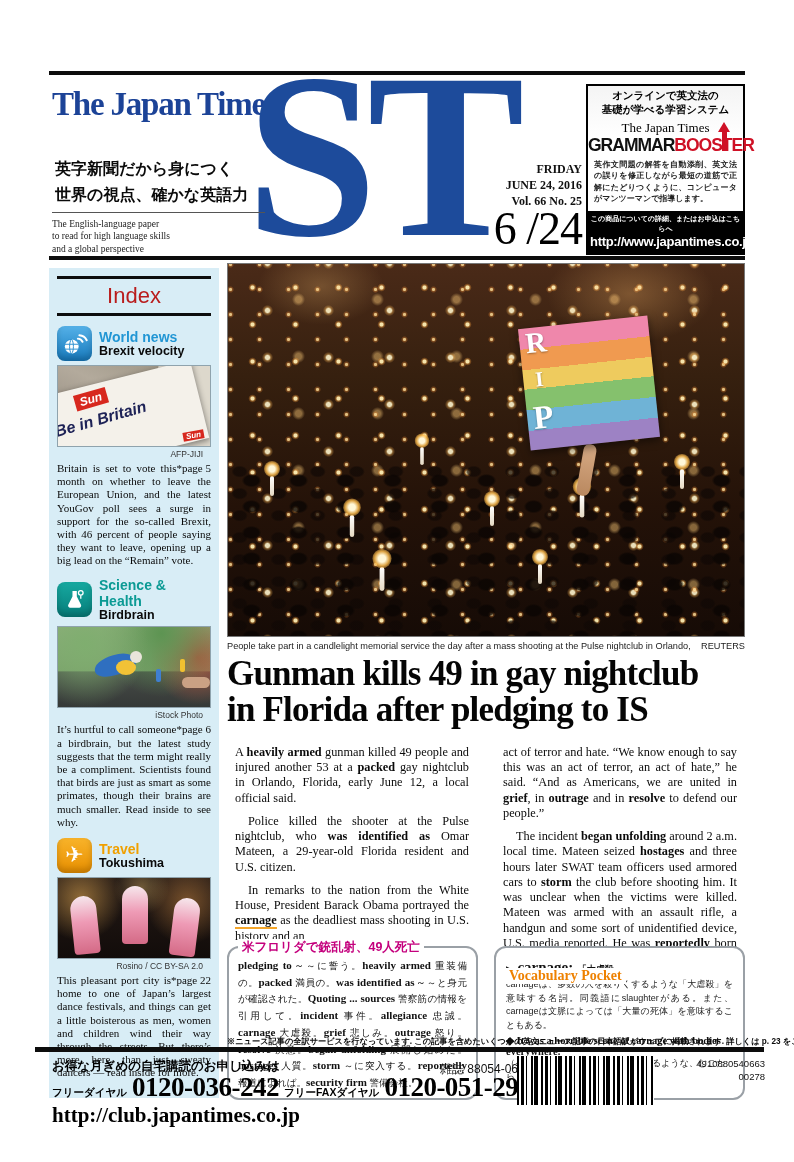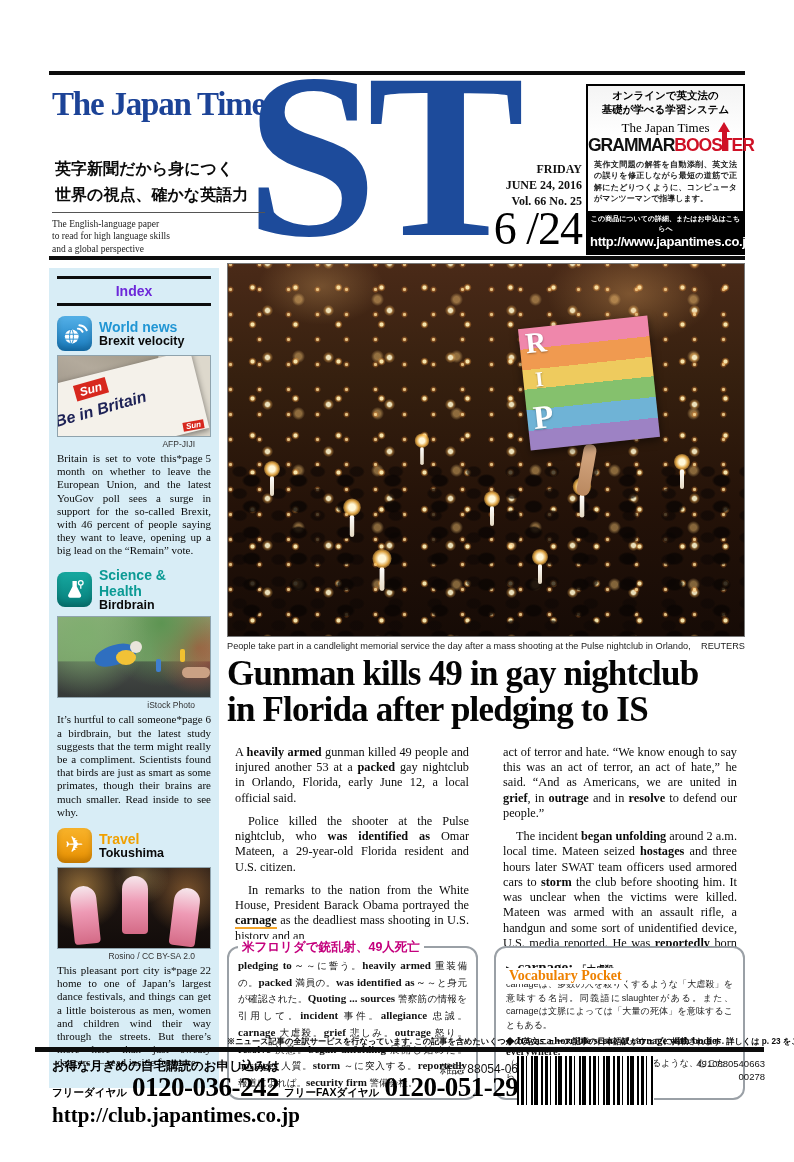--- a/index.html
+++ b/index.html
@@ -32,34 +32,34 @@
       border-bottom:10px solid #cf1126;}
   .ad-arrow::after{content:"";position:absolute;left:-2.5px;top:9px;width:5px;height:20px;background:#cf1126;}
   .ad-body{font-size:8px;font-weight:bold;line-height:1.45;text-align:justify;padding:4px 6px 0;color:#222;flex:1;}
   .ad-cta{background:#000;color:#fff;text-align:center;padding:3px 2px 4px;}
   .ad-cta1{font-size:7px;font-weight:bold;}
   .ad-cta2{font-size:13px;font-weight:bold;letter-spacing:-0.3px;}
 
   
   .sidebar{left:49px;top:268px;width:170px;background:#d8edf6;padding:6px 8px 10px;box-sizing:border-box;}
   .index-head{border-top:3px solid #0d0d0d;border-bottom:3px solid #0d0d0d;text-align:center;
-      font-weight:bold;font-size:14px;padding:4px 0;margin:2px 0 10px;color:#6d28d9;}
+      font-weight:normal;font-size:22px;padding:4px 0;margin:2px 0 10px;color:#b91c1c;}
   .idx-item{margin-bottom:9px;}
   .idx-head{display:flex;gap:7px;align-items:center;margin-bottom:4px;}
   .idx-icon{width:35px;height:35px;border-radius:8px;flex:0 0 auto;display:flex;align-items:center;
       justify-content:center;box-shadow:inset 0 -4px 6px rgba(0,0,0,.18);}
   .icon-world{background:linear-gradient(180deg,#55b1e8,#177abd);}
   .icon-sci{background:linear-gradient(180deg,#17a9a0,#067e7b);}
   .icon-travel{background:linear-gradient(180deg,#f8b32a,#e88f00);}
   .plane-glyph{font-family:"DejaVu Sans",sans-serif;color:#fff;font-size:22px;line-height:1;}
   .idx-sec{font-weight:bold;font-size:14px;line-height:1.15;}
   .sec-world{color:#2196d4;} .sec-sci{color:#0b9a94;} .sec-travel{color:#f0a000;}
   .idx-sub{font-weight:bold;font-size:12.5px;color:#0a0a0a;line-height:1.1;}
   .idx-photo{width:154px;height:82px;border:1px solid #8fa3ad;position:relative;overflow:hidden;box-sizing:border-box;}
-  .idx-credit{font-size:8.5px;color:#333;text-align:right;margin:2px 16px 3px;}
+  .idx-credit{font-size:8.5px;color:#333;text-align:right;margin:2px 8px 3px;}
   .idx-text{font-family:"Liberation Serif",serif;font-size:11px;line-height:1.2;text-align:justify;color:#0a0a0a;}
   .pageref{float:right;}
 
   
   .ph-brexit{background:linear-gradient(25deg,#8d857a,#b3aa9c 55%,#97907f);}
   .np2{position:absolute;right:-10px;top:-8px;width:72px;height:100px;background:#ddd8cc;transform:rotate(16deg);}
   .np{position:absolute;left:-14px;top:12px;width:158px;height:80px;background:#f4f1ea;transform:rotate(-14deg);
       box-shadow:0 2px 6px rgba(0,0,0,.45);}
   .sun-chip{position:absolute;left:36px;top:6px;background:#d7281e;color:#fff;font-style:italic;font-weight:bold;
       font-size:12px;padding:1px 5px;transform:rotate(-2deg);}

